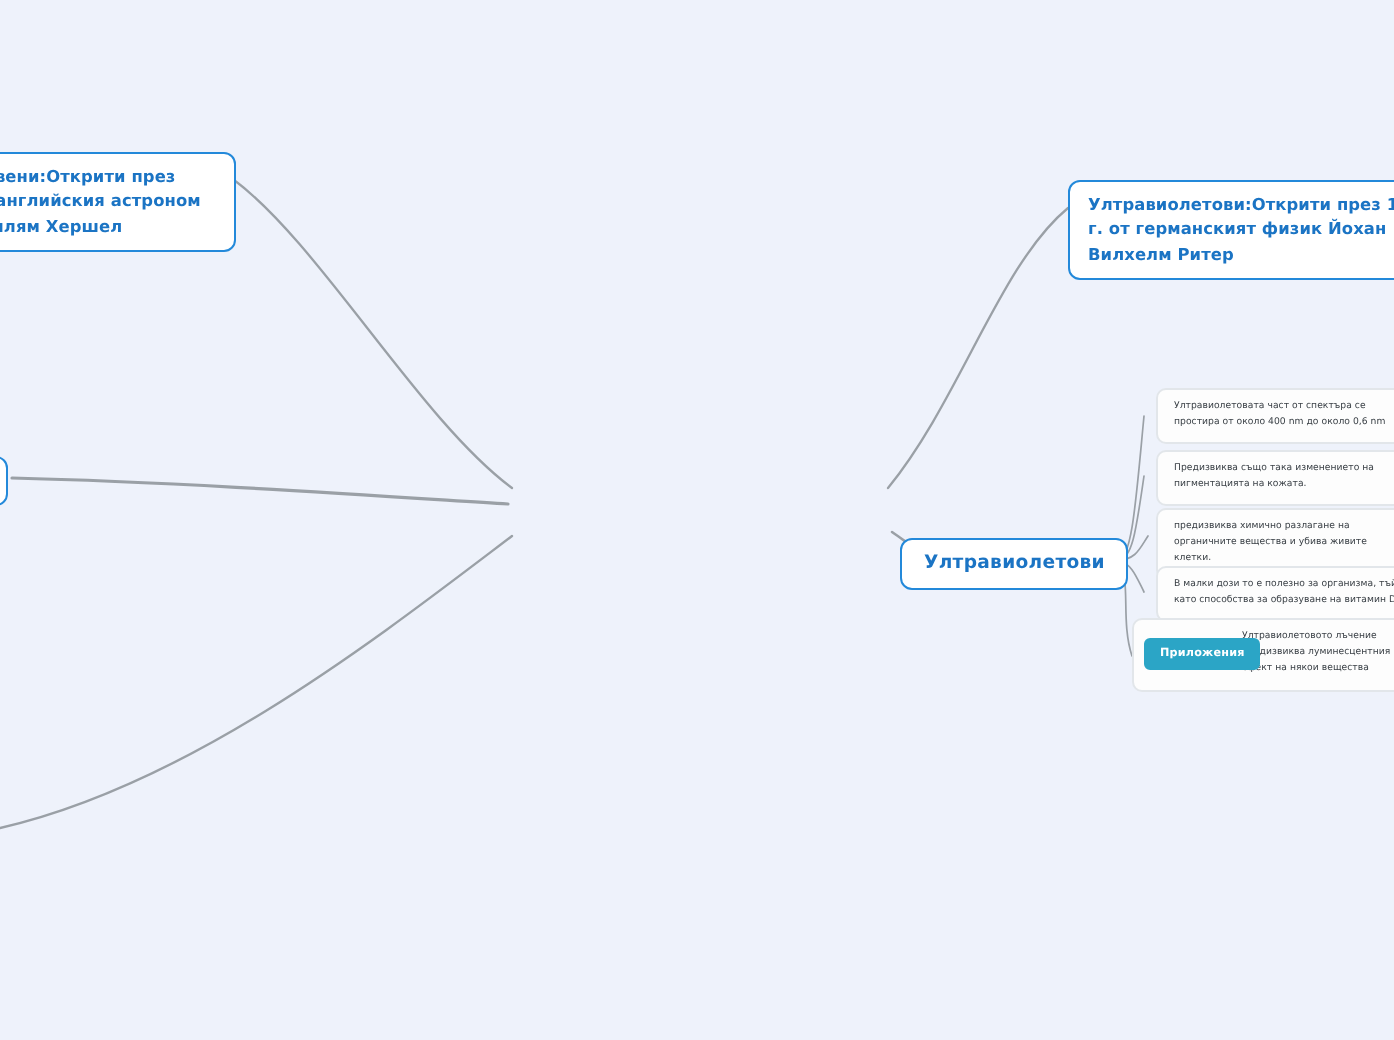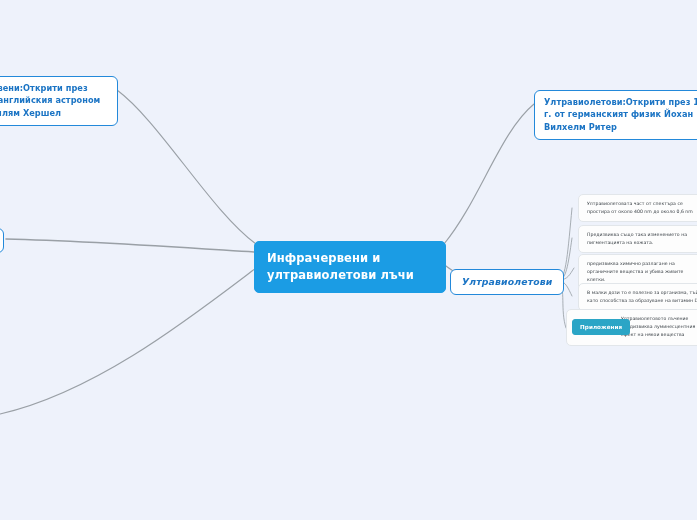--- a/index.html
+++ b/index.html
@@ -89,21 +89,20 @@
   #node-left-stub {
     left: -58px;
     top: 228px;
     width: 62px;
     height: 25px;
   }
 
   #node-uv-branch {
     left: 450px;
     top: 269px;
-    font-style: italic;
   }
 
   
   .card {
     position: absolute;
     box-sizing: border-box;
     background: #fdfdfd;
     border: 1px solid #e2e6ea;
     border-radius: 5px;
     color: #3a4046;
@@ -166,21 +165,20 @@
       <path d="M 559 282 C 566 288 560 310 566 328" stroke-width="0.85"></path>
     </g>
   </svg>
 
   <div class="node-outline" id="node-ir-discovery">Инфрачервени:Открити през 1800 г. от английския астроном и физик Уилям Хершел</div>
 
   <div class="node-outline" id="node-uv-discovery">Ултравиолетови:Открити през 1801 г. от германският физик Йохан Вилхелм Ритер</div>
 
   <div class="node-outline" id="node-left-stub"></div>
 
-  <div class="node-central">Инфрачервени и ултравиолетови лъчи</div>
 
   <div class="node-branch" id="node-uv-branch">Ултравиолетови</div>
 
   <div class="card" id="card-1">Ултравиолетовата част от спектъра се простира от около 400 nm до около 0,6 nm</div>
   <div class="card" id="card-2">Предизвиква също така изменението на пигментацията на кожата.</div>
   <div class="card" id="card-3">предизвиква химично разлагане на органичните вещества и убива живите клетки.</div>
   <div class="card" id="card-4">В малки дози то е полезно за организма, тъй като способства за образуване на витамин D</div>
 
   <div class="card" id="card-5">Ултравиолетовото лъчение предизвиква луминесцентния ефект на някои вещества</div>
   <div class="node-filled">Приложения</div>

